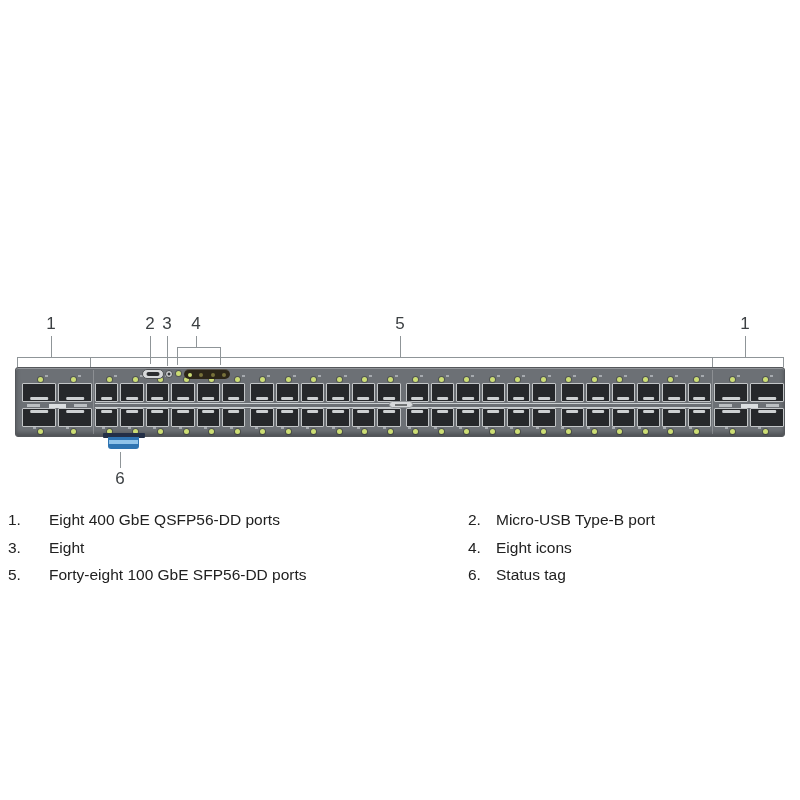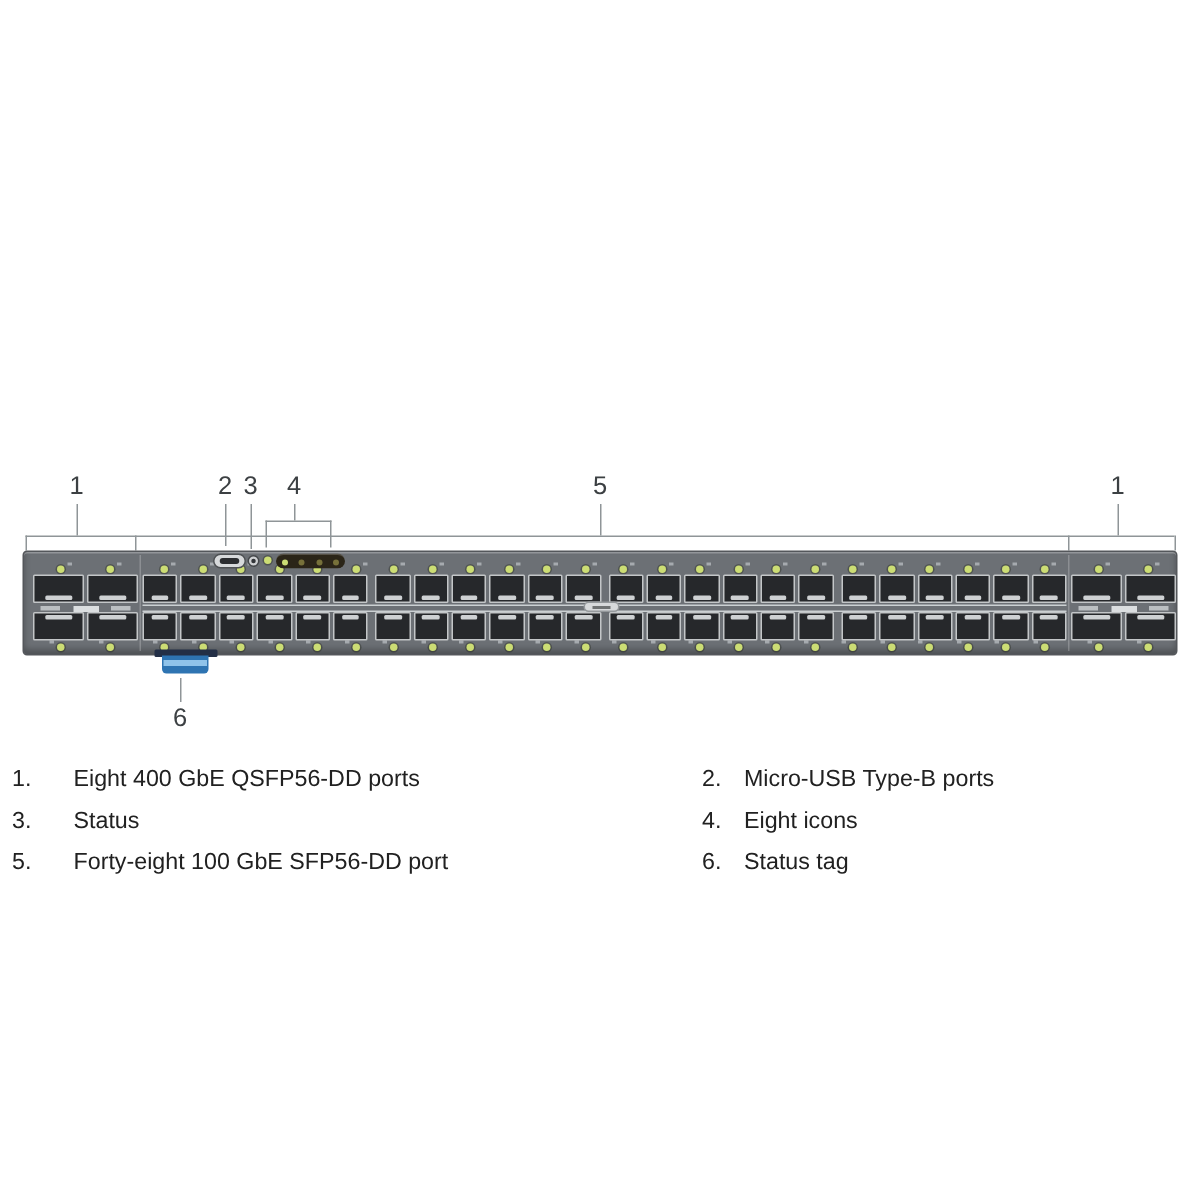--- a/index.html
+++ b/index.html
@@ -318,29 +318,29 @@
   <div class="tag">
     <div class="tag-stripe"></div>
   </div>
 
   <div class="legend-item col1" style="left:8px;top:511px;">
     <span class="num">1.</span>
     <span class="lbl">Eight 400 GbE QSFP56-DD ports</span>
   </div>
   <div class="legend-item col1" style="left:8px;top:539px;">
     <span class="num">3.</span>
-    <span class="lbl">Status</span>
+    <span class="lbl">Eight</span>
   </div>
   <div class="legend-item col1" style="left:8px;top:566px;">
     <span class="num">5.</span>
-    <span class="lbl">Forty-eight 100 GbE SFP56-DD port</span>
+    <span class="lbl">Forty-eight 100 GbE SFP56-DD ports</span>
   </div>
   <div class="legend-item col2" style="left:468px;top:511px;">
     <span class="num">2.</span>
-    <span class="lbl">Micro-USB Type-B ports</span>
+    <span class="lbl">Micro-USB Type-B port</span>
   </div>
   <div class="legend-item col2" style="left:468px;top:539px;">
     <span class="num">4.</span>
     <span class="lbl">Eight icons</span>
   </div>
   <div class="legend-item col2" style="left:468px;top:566px;">
     <span class="num">6.</span>
     <span class="lbl">Status tag</span>
   </div>
 

